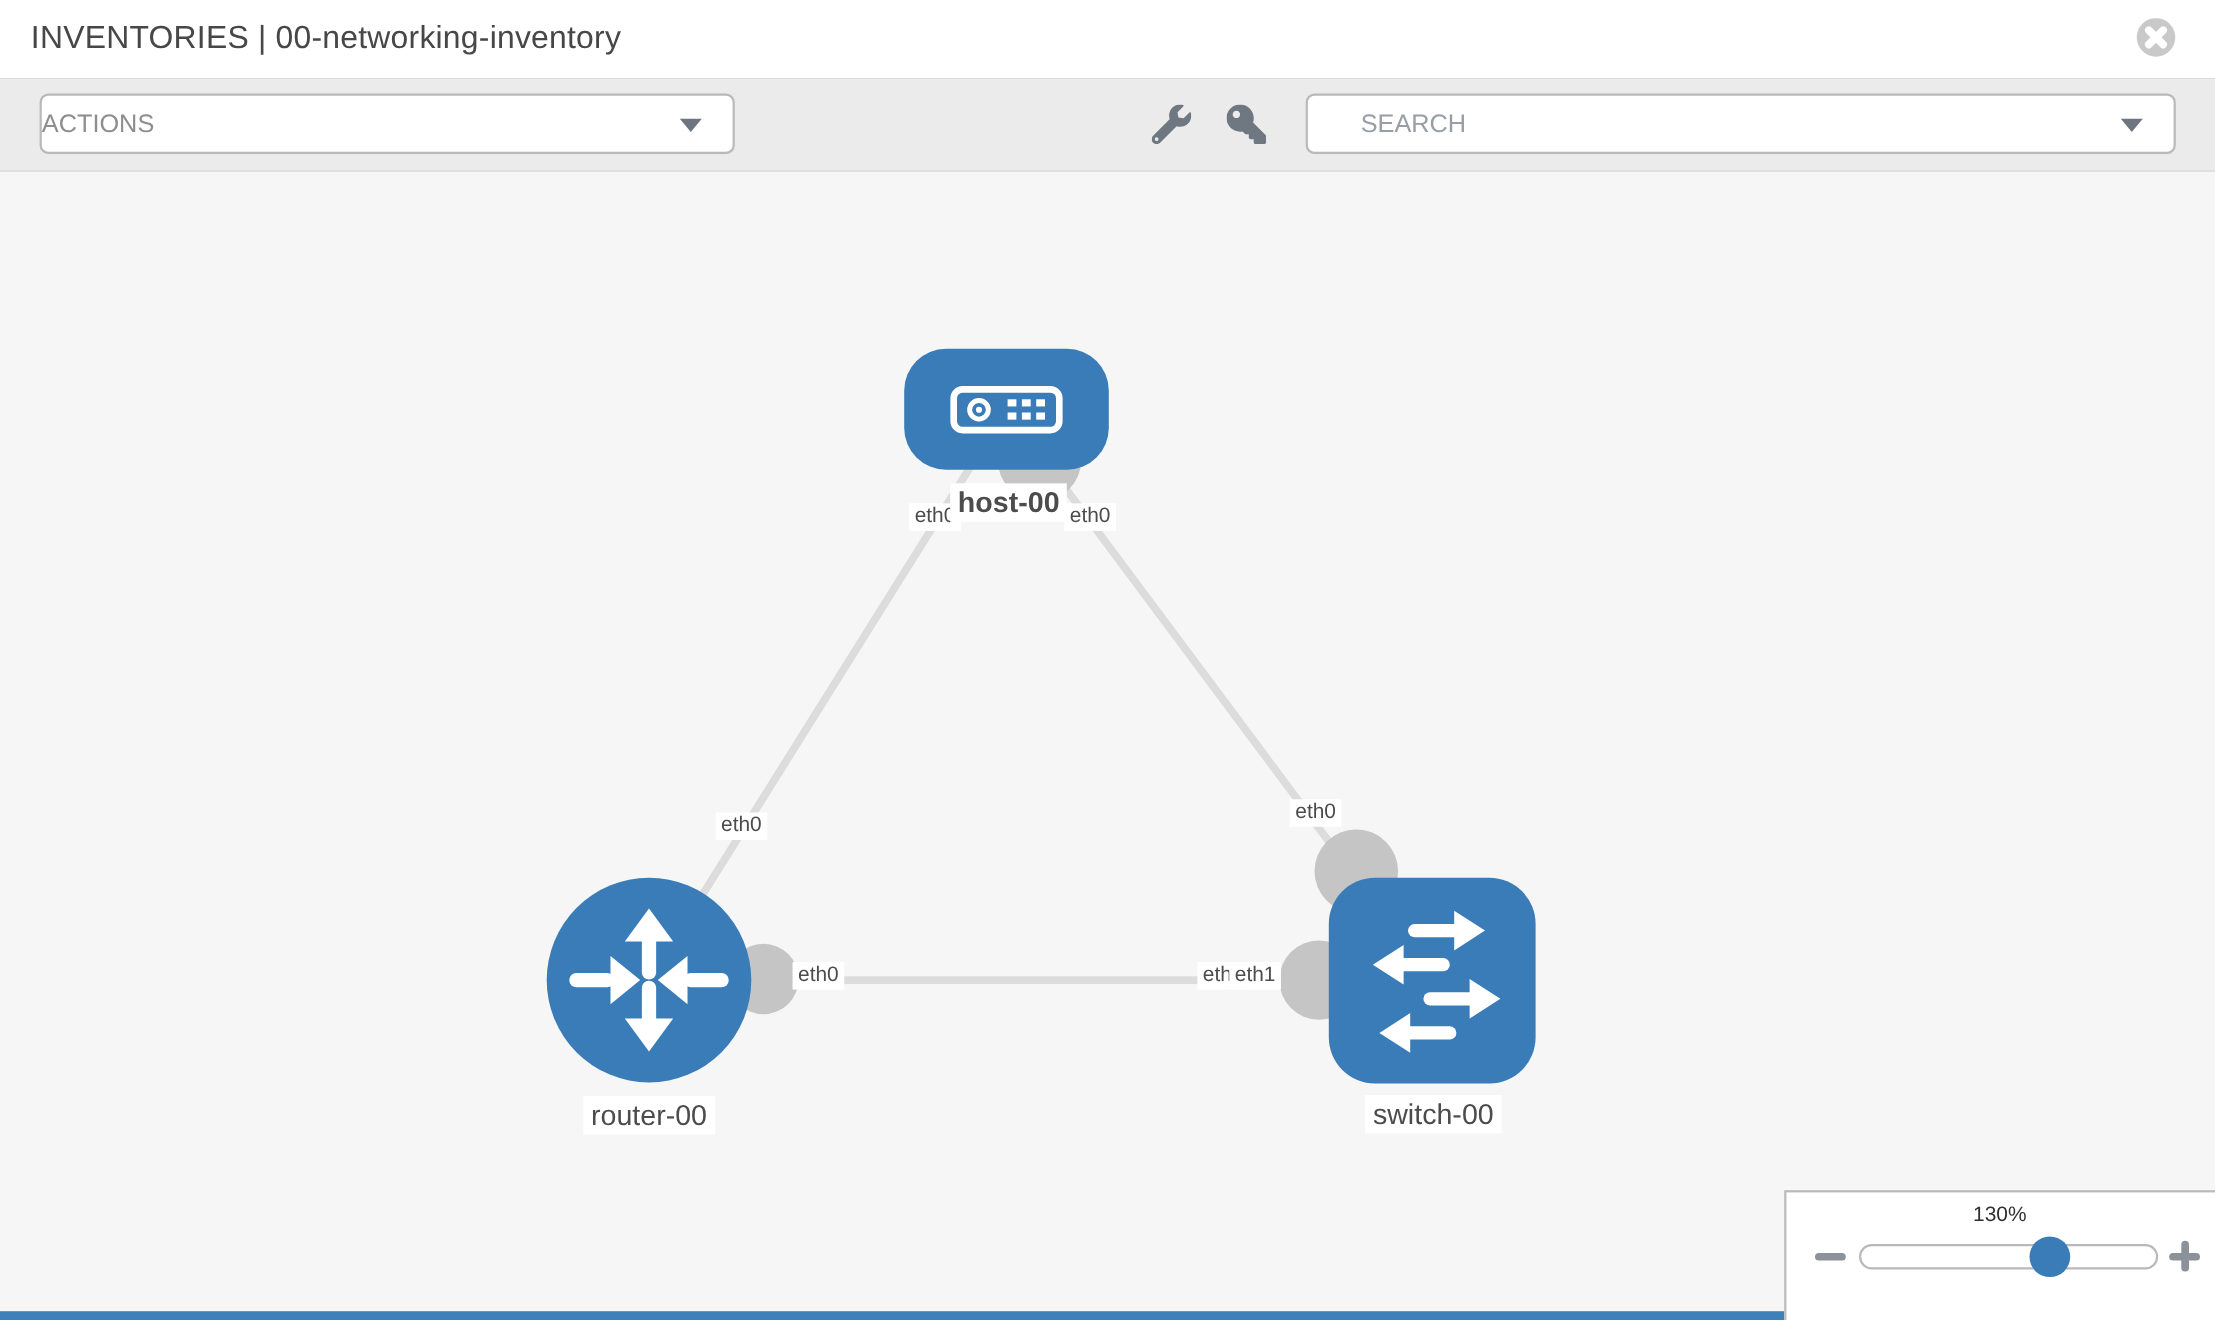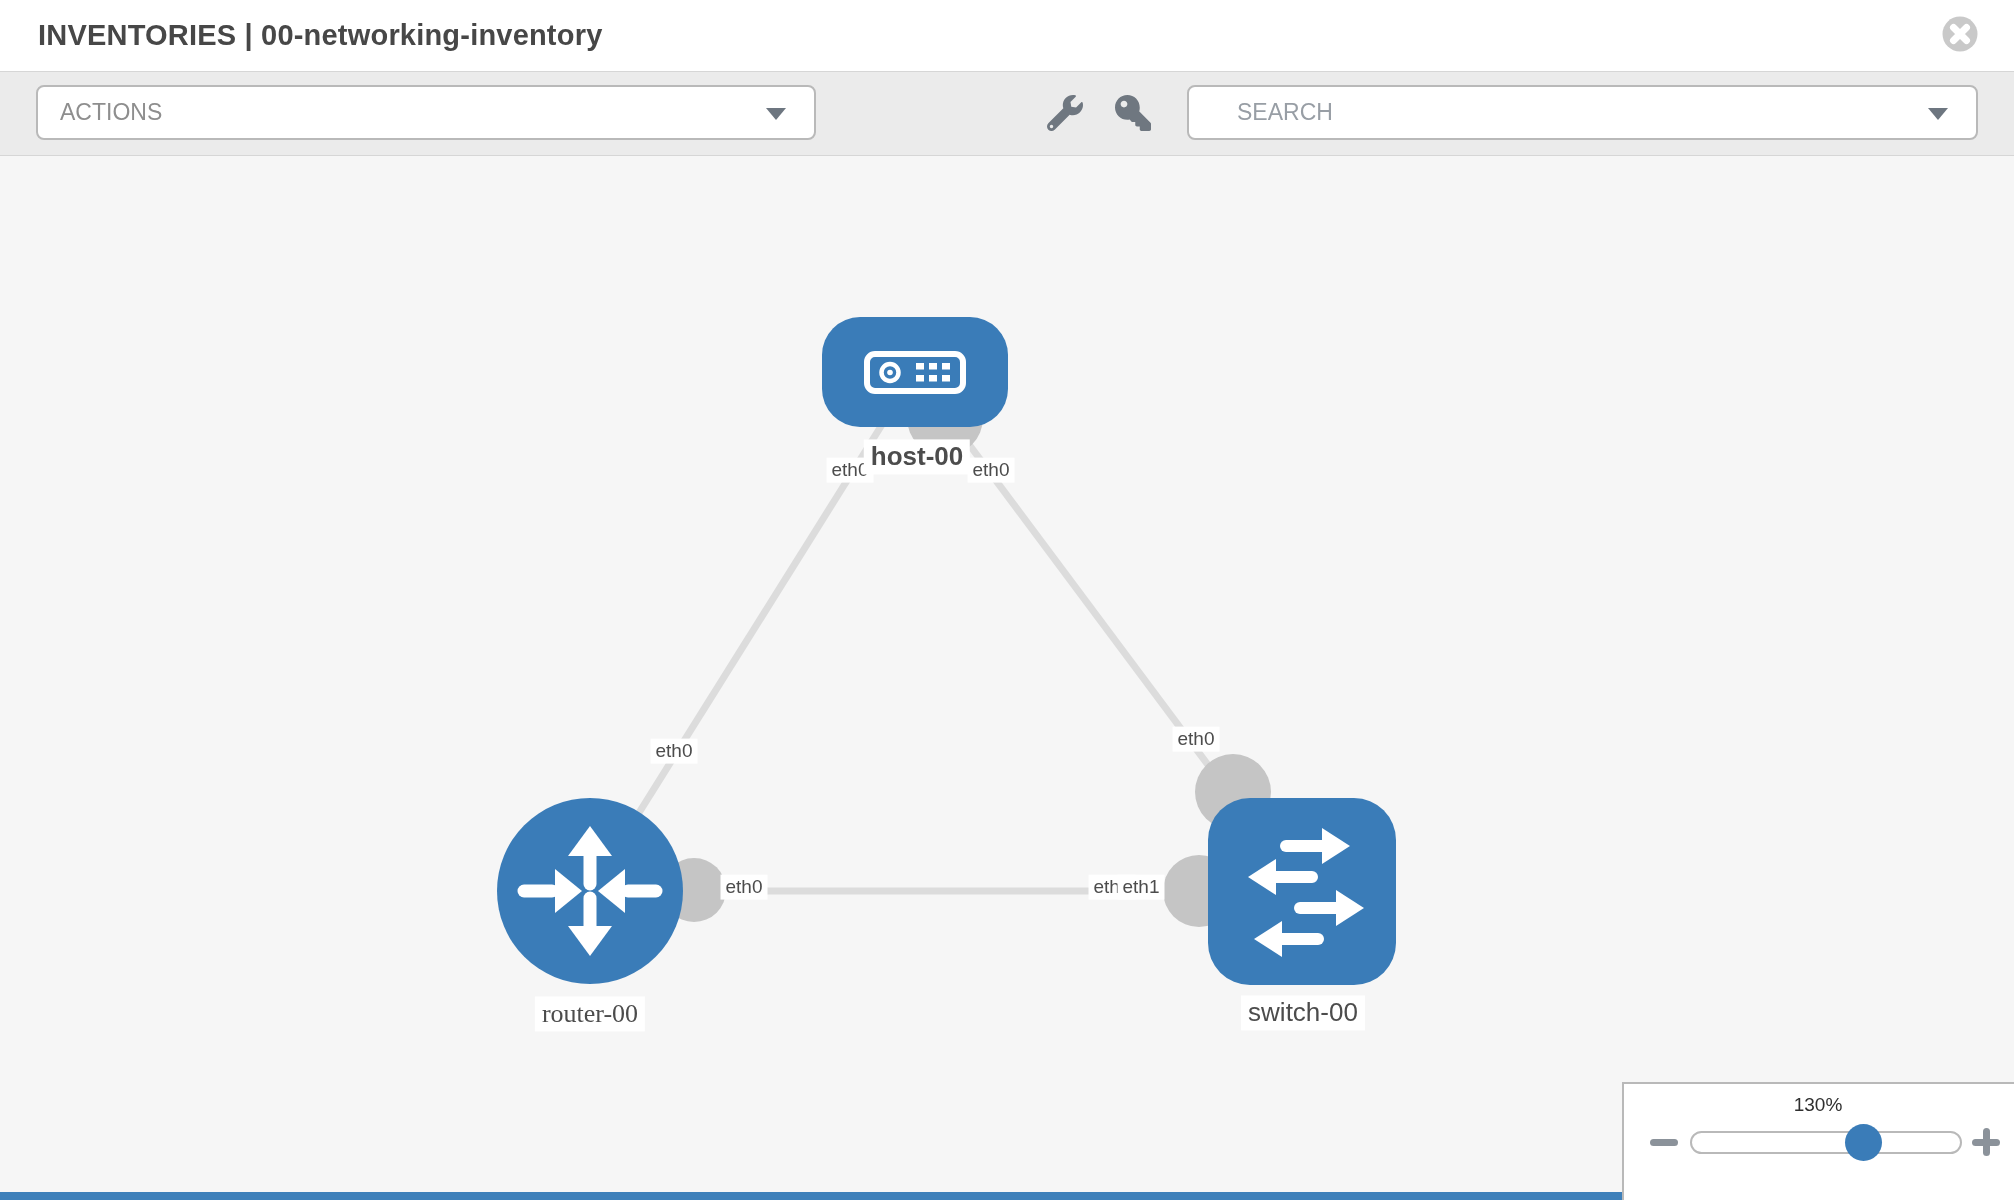--- a/index.html
+++ b/index.html
@@ -7,33 +7,33 @@
     width:2014px;height:1200px;position:relative;overflow:hidden;
     background:#f6f6f6;
     font-family:"Liberation Sans","DejaVu Sans",sans-serif;
     -webkit-font-smoothing:antialiased;
   }
   
   .header{
     position:absolute;top:0;left:0;right:0;height:71px;background:#ffffff;
     border-bottom:1px solid #d6d6d6;display:flex;align-items:center;z-index:20;
   }
-  .header-title{margin-left:38px;font-size:29px;font-weight:700;color:#474747;letter-spacing:.2px;}
+  .header-title{margin-left:28px;font-size:29px;font-weight:400;color:#474747;letter-spacing:.2px;}
   .close-btn{position:absolute;right:35px;top:15px;width:38px;height:38px;border:none;background:transparent;padding:0;cursor:pointer;}
   
   .toolbar{
     position:absolute;top:72px;left:0;right:0;height:83px;background:#ebebeb;
     border-bottom:1px solid #d6d6d6;z-index:20;
   }
   .combo{
     position:absolute;top:13px;height:55px;background:#ffffff;
     border:2px solid #b9b9b9;border-radius:8px;box-sizing:border-box;
     display:flex;align-items:center;font-size:23px;color:#8e8e8e;
   }
-  .combo-actions{left:36px;width:780px;padding-left:22px;cursor:pointer;}
+  .combo-actions{left:36px;width:632px;cursor:pointer;}
   .combo-search{left:1187px;width:791px;padding-left:32px;}
   .combo-search input{
     border:none;outline:none;background:transparent;flex:1;height:100%;
     font-family:inherit;font-size:23px;color:#555;padding:0 60px 0 16px;
   }
   .combo-search input::placeholder{color:#989ea5;opacity:1;}
   .caret-down{
     position:absolute;right:28px;top:50%;margin-top:-5px;width:0;height:0;
     border-left:10px solid transparent;border-right:10px solid transparent;
     border-top:12px solid #6d7680;
@@ -177,21 +177,21 @@
 
   <div class="glabel if-label" style="left:850px;top:470px;">eth0</div>
   <div class="glabel if-label" style="left:674px;top:751px;">eth0</div>
   <div class="glabel if-label" style="left:991px;top:470px;">eth0</div>
   <div class="glabel if-label" style="left:1196px;top:739px;">eth0</div>
   <div class="glabel if-label" style="left:744px;top:887px;">eth0</div>
   <div class="glabel if-label" style="left:1112px;top:887px;">eth0</div>
   <div class="glabel if-label" style="left:1141px;top:887px;">eth1</div>
 
   <div class="glabel node-label" style="left:917px;top:457px;font-weight:bold;">host-00</div>
-  <div class="glabel node-label" style="left:590px;top:1014px;font-family:Liberation Serif, serif;">router-00</div>
+  <div class="glabel node-label" style="left:590px;top:1014px;">router-00</div>
   <div class="glabel node-label" style="left:1303px;top:1013px;">switch-00</div>
 </div>
 
 <div class="zoom-panel">
   <div class="zoom-level">130%</div>
   <button class="zoom-minus">
     <span class="pm-bar pm-h"></span>
   </button>
   <div class="zoom-track"></div>
   <div class="zoom-thumb"></div>

